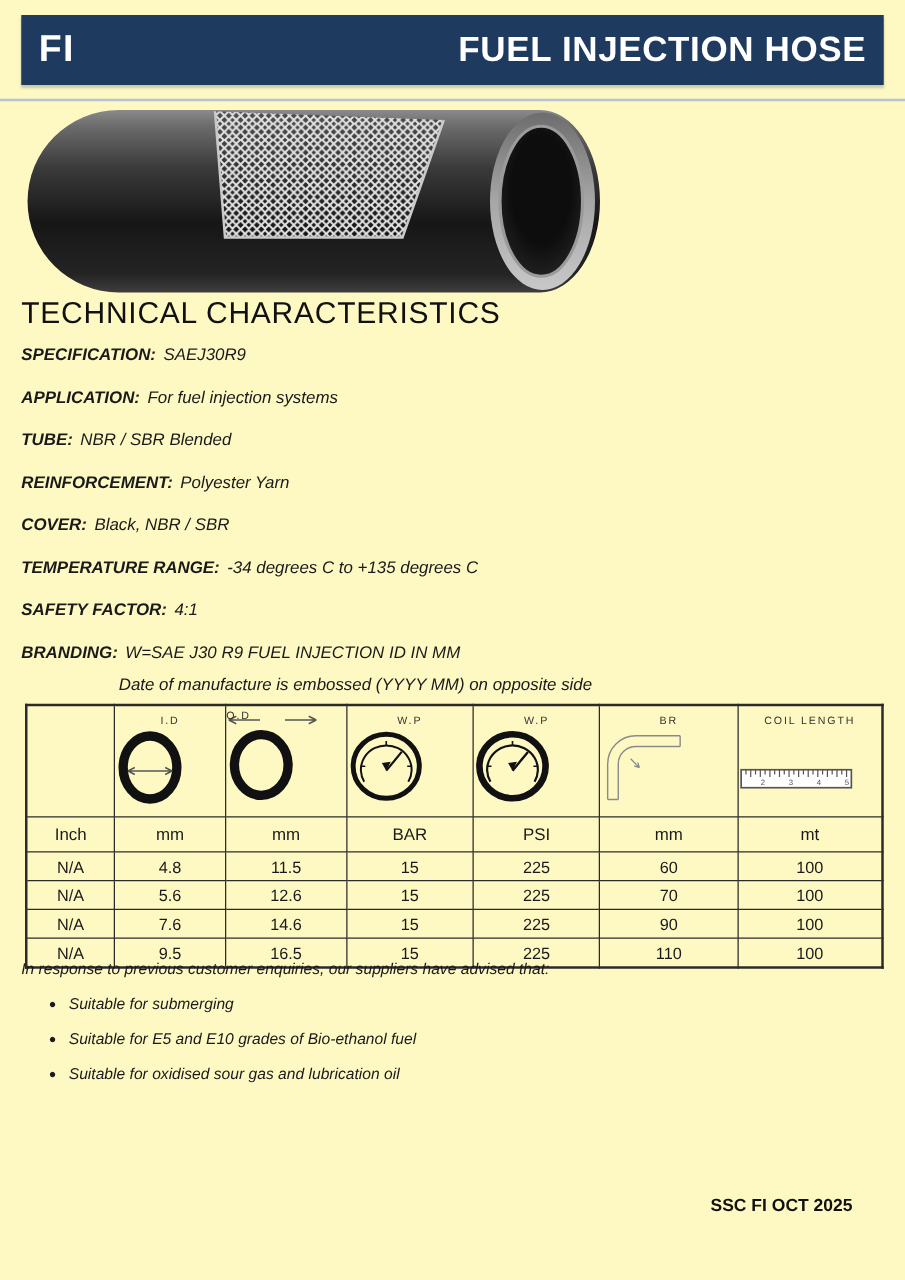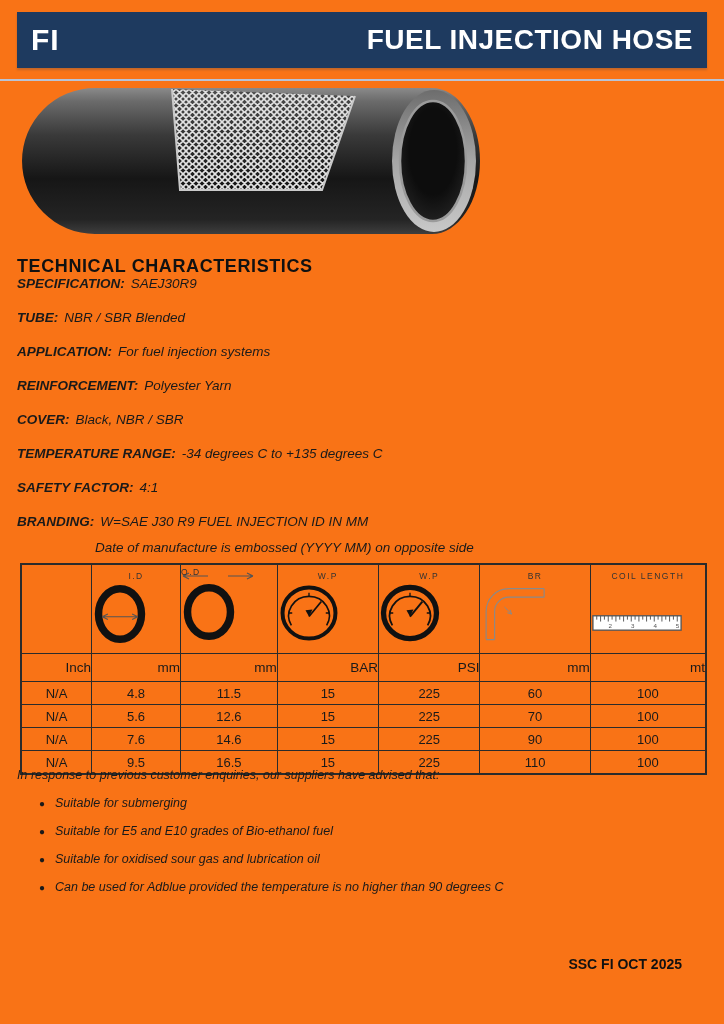--- a/index.html
+++ b/index.html
@@ -1,42 +1,42 @@
 <!DOCTYPE html>
 <html><head>
 <meta charset="utf-8">
 <style>
   html,body{margin:0;padding:0;background:#ffffff;}
   .page{
-    position:relative;width:724px;height:1024px;background:#f97316;overflow:hidden;
+    position:relative;width:724px;height:1024px;background:#fef9c3;overflow:hidden;
     font-family:"Liberation Sans","DejaVu Sans",sans-serif;color:#1a1a1a;
   }
   
   .header-bar{
     position:absolute;left:17px;top:12px;width:690px;height:56px;
     background:#1e3a5f;display:flex;align-items:center;justify-content:space-between;
     padding:0 14px;box-sizing:border-box;box-shadow:0 2px 2px rgba(30,58,95,.25);
   }
   .logo-fi{color:#fff;font-size:30px;font-weight:bold;letter-spacing:1px;}
   .header-title{color:#fff;font-size:28px;font-weight:bold;letter-spacing:.5px;}
   .header-rule{position:absolute;left:0;top:79px;width:724px;height:2px;background:#b9c3d6;}
   
   .hose-wrap{position:absolute;left:17px;top:86px;width:463px;height:150px;}
   
-  .section-title{position:absolute;left:17px;top:256px;font-size:18px;font-weight:bold;letter-spacing:.6px;color:#111;}
+  .section-title{position:absolute;left:17px;top:237px;font-size:24px;font-weight:normal;letter-spacing:.6px;color:#111;}
   .specs{position:absolute;left:17px;top:276px;width:640px;}
   .spec-line{font-size:13.5px;font-style:italic;margin-bottom:19px;line-height:15px;}
   .spec-line .lbl{font-weight:bold;margin-right:6px;font-style:italic;}
   .branding-note{font-size:13.5px;font-style:italic;margin-left:78px;margin-top:-8px;line-height:15px;}
   
   .spec-table{position:absolute;left:20px;top:563px;width:687px;border-collapse:collapse;table-layout:fixed;}
   .spec-table td{border:1.5px solid #2b2b2b;text-align:center;vertical-align:middle;padding:0;}
   .spec-table{border:2px solid #2b2b2b;}
   tr.icon-row td{height:88px;}
-  tr.unit-row td{height:27px;font-size:13.5px;text-align:right;}
+  tr.unit-row td{height:27px;font-size:13.5px;}
   tr.data-row td{height:22px;font-size:13px;}
   .icon-cell{display:flex;flex-direction:column;justify-content:flex-start;height:100%;padding-top:6px;box-sizing:border-box;}
   .icon-label{font-size:8.5px;letter-spacing:1.5px;color:#333;margin-bottom:2px;}
   
   .advisory{position:absolute;left:17px;top:768px;width:680px;}
   .advisory-intro{font-size:12.5px;font-style:italic;margin-bottom:6px;}
   .advisory ul{list-style:none;margin:0;padding:0 0 0 22px;}
   .advisory li{font-size:12.5px;font-style:italic;margin-top:15px;position:relative;padding-left:16px;line-height:13px;}
   .advisory li::before{content:"●";position:absolute;left:0;top:0;font-size:10px;font-style:normal;}
   
@@ -93,24 +93,24 @@
     </svg>
   </div>
 
   <div class="section-title">TECHNICAL CHARACTERISTICS</div>
 
   <div class="specs">
     <div class="spec-line">
       <span class="lbl">SPECIFICATION:</span><span class="val">SAEJ30R9</span>
     </div>
     <div class="spec-line">
+      <span class="lbl">APPLICATION:</span><span class="val">For fuel injection systems</span>
+    </div>
+    <div class="spec-line">
       <span class="lbl">TUBE:</span><span class="val">NBR / SBR Blended</span>
-    </div>
-    <div class="spec-line">
-      <span class="lbl">APPLICATION:</span><span class="val">For fuel injection systems</span>
     </div>
     <div class="spec-line">
       <span class="lbl">REINFORCEMENT:</span><span class="val">Polyester Yarn</span>
     </div>
     <div class="spec-line">
       <span class="lbl">COVER:</span><span class="val">Black, NBR / SBR</span>
     </div>
     <div class="spec-line">
       <span class="lbl">TEMPERATURE RANGE:</span><span class="val">-34 degrees C to +135 degrees C</span>
     </div>
@@ -251,19 +251,18 @@
     </tr>
     </tbody>
   </table>
 
   <div class="advisory">
     <div class="advisory-intro">In response to previous customer enquiries, our suppliers have advised that:</div>
     <ul>
       <li>Suitable for submerging</li>
       <li>Suitable for E5 and E10 grades of Bio-ethanol fuel</li>
       <li>Suitable for oxidised sour gas and lubrication oil</li>
-      <li>Can be used for Adblue provided the temperature is no higher than 90 degrees C</li>
     </ul>
   </div>
 
   <div class="footer-code">SSC FI OCT 2025</div>
 
 </div>
 
 </body></html>

